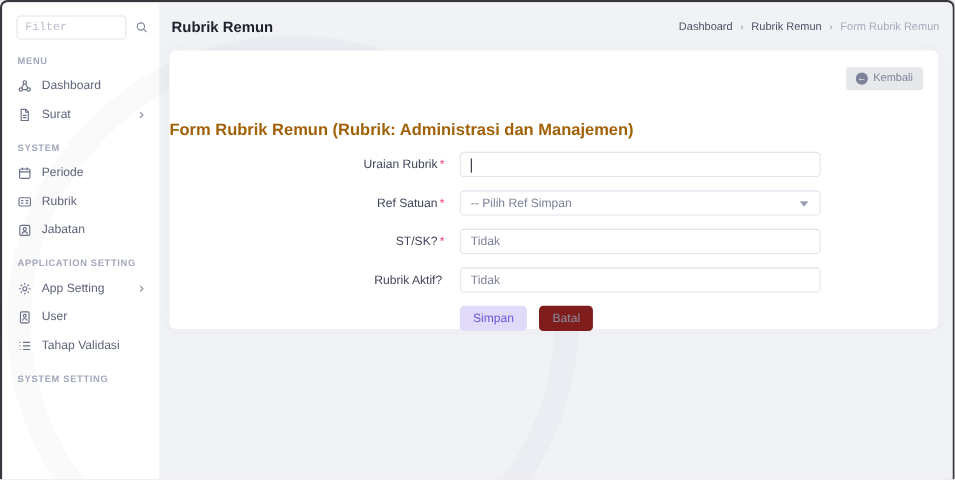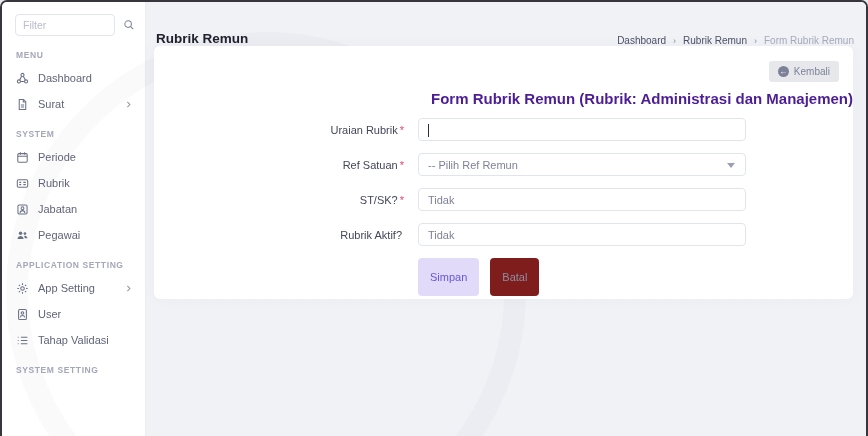--- a/index.html
+++ b/index.html
@@ -27,21 +27,21 @@
     background:#ffffff;
     border-right:1px solid #ecedf2;
     padding-top:12px;
     overflow:hidden;
   }
   .filter-row { display:flex; align-items:center; gap:8px; padding:0 10px 2px 13px; }
   .filter-input {
     flex:1; width:0; height:22px;
     border:1px solid #e3e5ee; border-radius:4px;
     padding:0 7px; font-size:10.5px; color:#5e6278; outline:none;
-    font-family:Liberation Sans, sans-serif;
+    font-family:Liberation Mono, monospace;
   }
   .filter-input::placeholder { color:#b9bdcc; }
   .icon-btn { display:flex; align-items:center; color:#7e8699; cursor:pointer; background:none; border:none; padding:0; }
   .section-label {
     font-size:8.5px; font-weight:700; letter-spacing:.6px;
     color:#a3a8ba; padding:12px 14px 5px;
   }
   .side-item {
     display:flex; align-items:center; gap:9px;
     height:26px; padding:0 12px 0 14px;
@@ -51,21 +51,21 @@
   .chev { margin-left:auto; color:#8a90a3; display:flex; align-items:center; }
 
   
   .main { flex:1; min-width:0; display:flex; flex-direction:column; background:#f1f2f6; position:relative; }
   .bg-deco {
     position:absolute; left:-140px; top:30px;
     width:520px; height:520px; border-radius:50%;
     border:22px solid rgba(110,120,155,0.035);
     pointer-events:none;
   }
-  .topbar { height:44px; display:flex; align-items:flex-end; justify-content:space-between; padding:0 12px 0 10px; position:relative; }
+  .topbar { height:44px; display:flex; align-items:center; justify-content:space-between; padding:0 12px 0 10px; position:relative; }
   .page-title { font-size:13.5px; font-weight:700; color:#20222e; }
   .breadcrumb { display:flex; align-items:center; gap:7px; font-size:10px; }
   .crumb { color:#4b5165; cursor:pointer; }
   .crumb.current { color:#a6abbc; cursor:default; }
   .crumb-sep { color:#8a90a3; font-size:9px; }
 
   .content { flex:1; position:relative; }
   .card {
     position:relative;
     margin:0 13px 0 8px; height:253px;
@@ -80,22 +80,22 @@
     border:none; border-radius:3px;
     font-size:10px; font-family:inherit; cursor:pointer;
   }
   .back-ic {
     width:11px; height:11px; border-radius:50%;
     background:#7e8299; color:#ffffff;
     display:flex; align-items:center; justify-content:center;
     font-size:8px; line-height:1;
   }
   .form-title {
-    padding-top:44px; text-align:right;
-    font-size:15px; font-weight:700; color:#4c1d95;
+    padding-top:64px; text-align:left;
+    font-size:15px; font-weight:700; color:#a16207;
     line-height:18px;
   }
   .form { margin-top:10px;padding-left:24px; }
   .frow { display:flex; align-items:center; margin-bottom:12px; }
   .flabel {
     width:240px; text-align:right; padding-right:14px;
     font-size:11px; color:#42475a;
   }
   .req { color:#f1416c; margin-left:2px; }
   .control {
@@ -115,21 +115,21 @@
   }
   @keyframes blink { 50% { opacity:0; } }
   .sel-caret {
     position:absolute; right:10px; top:9px;
     width:0; height:0;
     border-left:4px solid transparent; border-right:4px solid transparent;
     border-top:5px solid #9aa0b2;
   }
   .actions { display:flex; gap:11px; margin-left:240px; }
   .btn {
-    height:38px; padding:0 12px; border:none; border-radius:4px;
+    height:23px; padding:0 12px; border:none; border-radius:4px;
     font-size:11px; font-family:inherit; cursor:pointer;
   }
   .btn-simpan { background:#e1dbf9; color:#6a55d8; }
   .btn-batal  { background:#7f1d1d; color:#8a8fa0; }
   svg { display:block; }
 </style>
 </head>
 <body>
 
 <div class="frame">
@@ -196,31 +196,20 @@
     </div>
     <div class="side-item">
       <span class="side-icon">
         <svg width="13" height="13" viewBox="0 0 16 16" fill="none" stroke="currentColor" stroke-width="1.3">
           <rect x="2.4" y="2.4" width="11.2" height="11.2" rx="1.6"></rect>
               <circle cx="8" cy="6.4" r="1.7"></circle>
           <path d="M5 12.2c.3-1.9 1.5-2.8 3-2.8s2.7.9 3 2.8"></path>
         </svg>
       </span>
       <span>Jabatan</span>
-    </div>
-    <div class="side-item">
-      <span class="side-icon">
-        <svg width="13" height="13" viewBox="0 0 16 16" fill="currentColor">
-          <circle cx="5.6" cy="5.2" r="2.1"></circle>
-              <circle cx="11" cy="5.6" r="1.7"></circle>
-          <path d="M1.8 12.2c.3-2.4 1.8-3.7 3.8-3.7s3.5 1.3 3.8 3.7z"></path>
-          <path d="M10 8.6c.3-.1.6-.2 1-.2 1.7 0 2.9 1.1 3.2 3.1h-3.4c-.2-1.2-.4-2-.8-2.9z"></path>
-        </svg>
-      </span>
-      <span>Pegawai</span>
     </div>
 
     <div class="section-label">APPLICATION SETTING</div>
     <div class="side-item">
       <span class="side-icon">
         <svg width="13" height="13" viewBox="0 0 16 16" fill="none" stroke="currentColor" stroke-width="1.3">
           <circle cx="8" cy="8" r="2.2"></circle>
           <path d="M8 1.6v2M8 12.4v2M1.6 8h2M12.4 8h2M3.5 3.5l1.4 1.4M11.1 11.1l1.4 1.4M12.5 3.5l-1.4 1.4M4.9 11.1l-1.4 1.4"></path>
         </svg>
       </span>
@@ -288,21 +277,21 @@
             <div class="flabel"><span>Uraian Rubrik</span><span class="req">*</span></div>
             <div class="control">
               <input type="text" value="" style="">
               <span class="caret"></span>
             </div>
           </div>
 
           <div class="frow">
             <div class="flabel"><span>Ref Satuan</span><span class="req">*</span></div>
             <div class="control">
-              <span>-- Pilih Ref Remun</span>
+              <span>-- Pilih Ref Simpan</span>
               <span class="sel-caret"></span>
             </div>
           </div>
 
           <div class="frow">
             <div class="flabel"><span>ST/SK?</span><span class="req">*</span></div>
             <div class="control">
               <span>Tidak</span>
             </div>
           </div>

